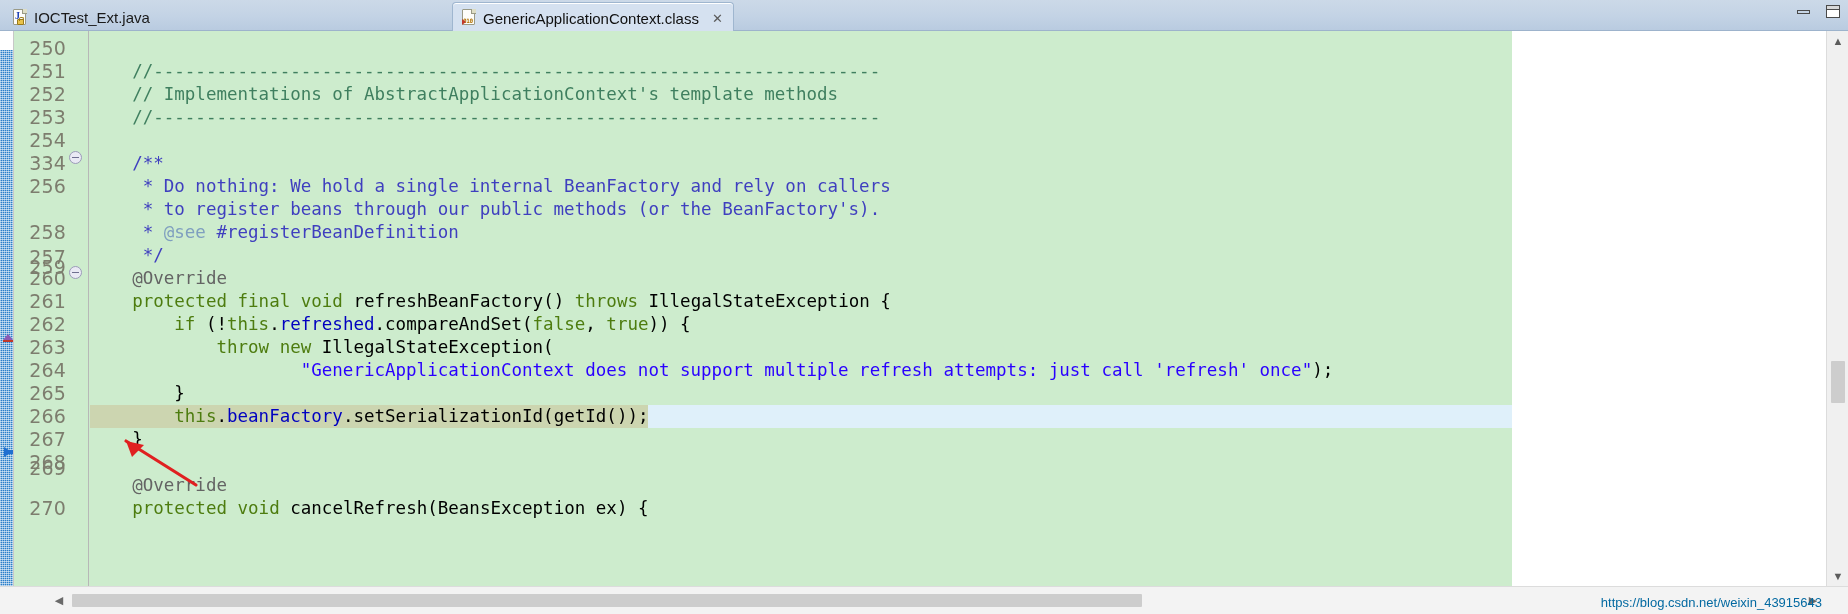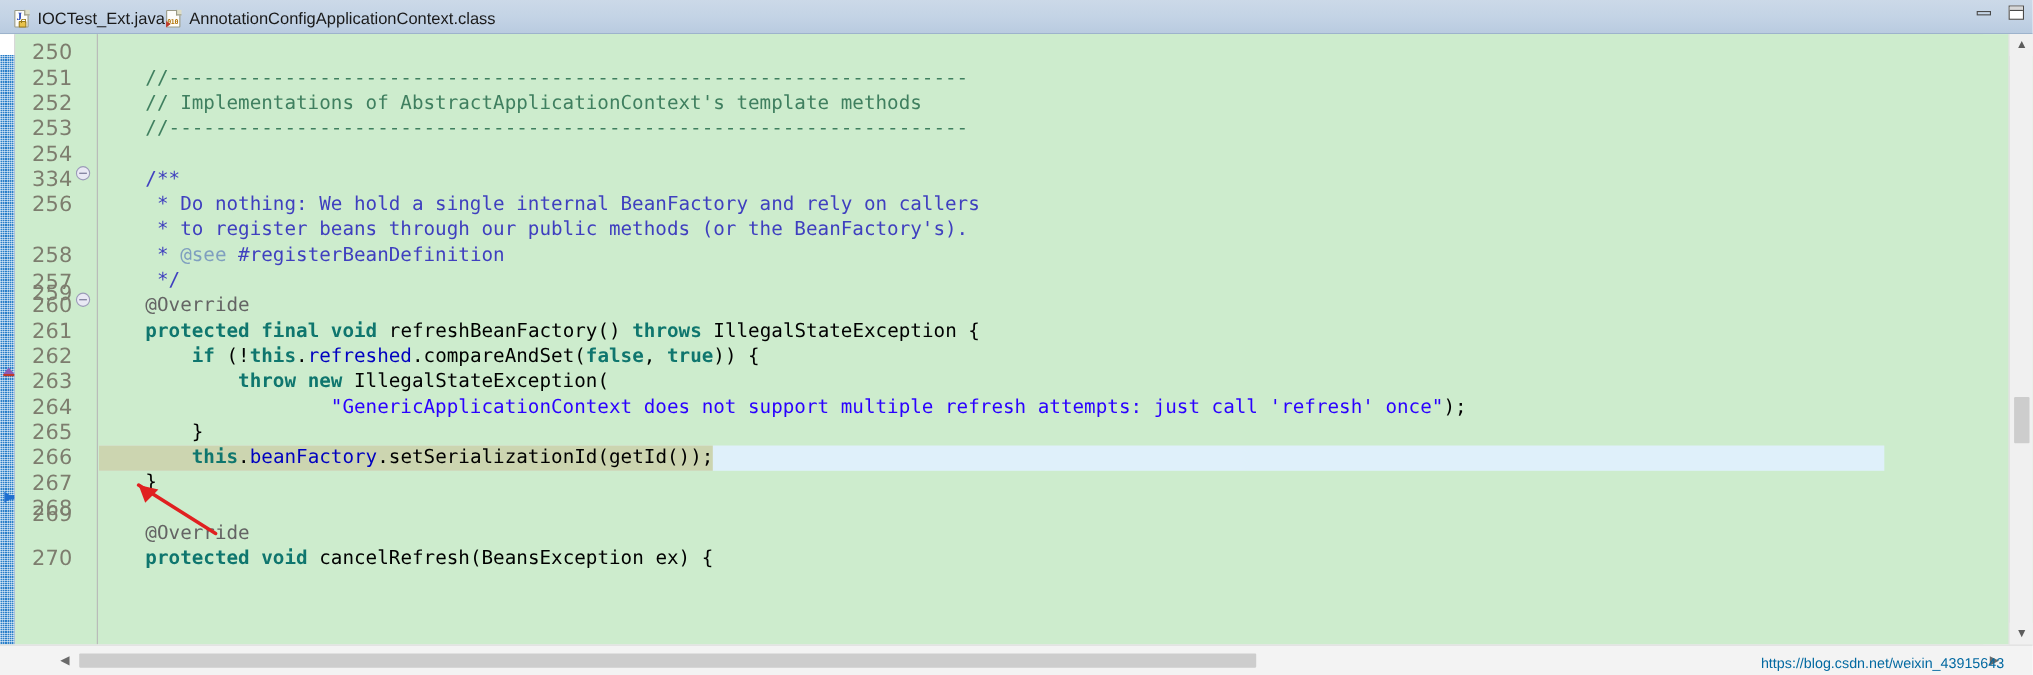--- a/index.html
+++ b/index.html
@@ -137,21 +137,21 @@
     display: block;
     height: 3px;
     border-bottom: 1px solid #4a4a4a;
     background: #d8d8d8;
   }
 
   
   #editor {
     position: absolute;
     left: 0; top: 31px;
-    width: 1848px; height: 555px;
+    width: 1512px; height: 555px;
     background: #cdeccd;
     overflow: hidden;
   }
 
   
   #annobar {
     position: absolute;
     left: 0; top: 0;
     width: 14px; height: 555px;
     background: #ffffff;
@@ -273,21 +273,21 @@
     left: -90px;
     width: 1713px;
     height: 23px;
     background: #dff0fa;
   }
 
   
   .t-cmt  { color: #3f7f5f; }
   .t-doc  { color: #3f3fbf; }
   .t-tag  { color: #7f9fbf; }
-  .t-kw   { color: #0f766e; font-weight: bold; }
+  .t-kw   { color: #4d7c0f; font-weight: normal; }
   .t-str  { color: #2a00ff; }
   .t-fld  { color: #0000c0; }
   .t-ann  { color: #646464; }
   .t-pln  { color: #000000; }
 
   
   #redarrow {
     position: absolute;
     left: 100px; top: 400px;
     width: 130px; height: 80px;
@@ -362,30 +362,31 @@
     <div class="tab inactive" style="left:4px;">
       <span class="ficon">
         <span class="page"></span>
           <span class="fold"></span>
         <span class="jglyph">J</span>
           <span class="lock"></span>
       </span>
       <span class="tab-label">IOCTest_Ext.java</span>
     </div>
 
-    <div class="tab inactive" style="left:142px;">
+
+    <div class="tab active" style="left:452px;">
       <span class="ficon">
         <span class="page"></span>
           <span class="fold"></span>
         <span class="binglyph">010</span>
           <span class="redarrow"></span>
       </span>
-      <span class="tab-label">AnnotationConfigApplicationContext.class</span>
+      <span class="tab-label">GenericApplicationContext.class</span>
+      <span class="tab-close">✕</span>
     </div>
-
 
     <div class="winbtns">
       <div class="winbtn btn-min"></div>
       <div class="winbtn btn-max"></div>
     </div>
   </div>
 
   <div id="editor">
 
     <div id="annobar">

